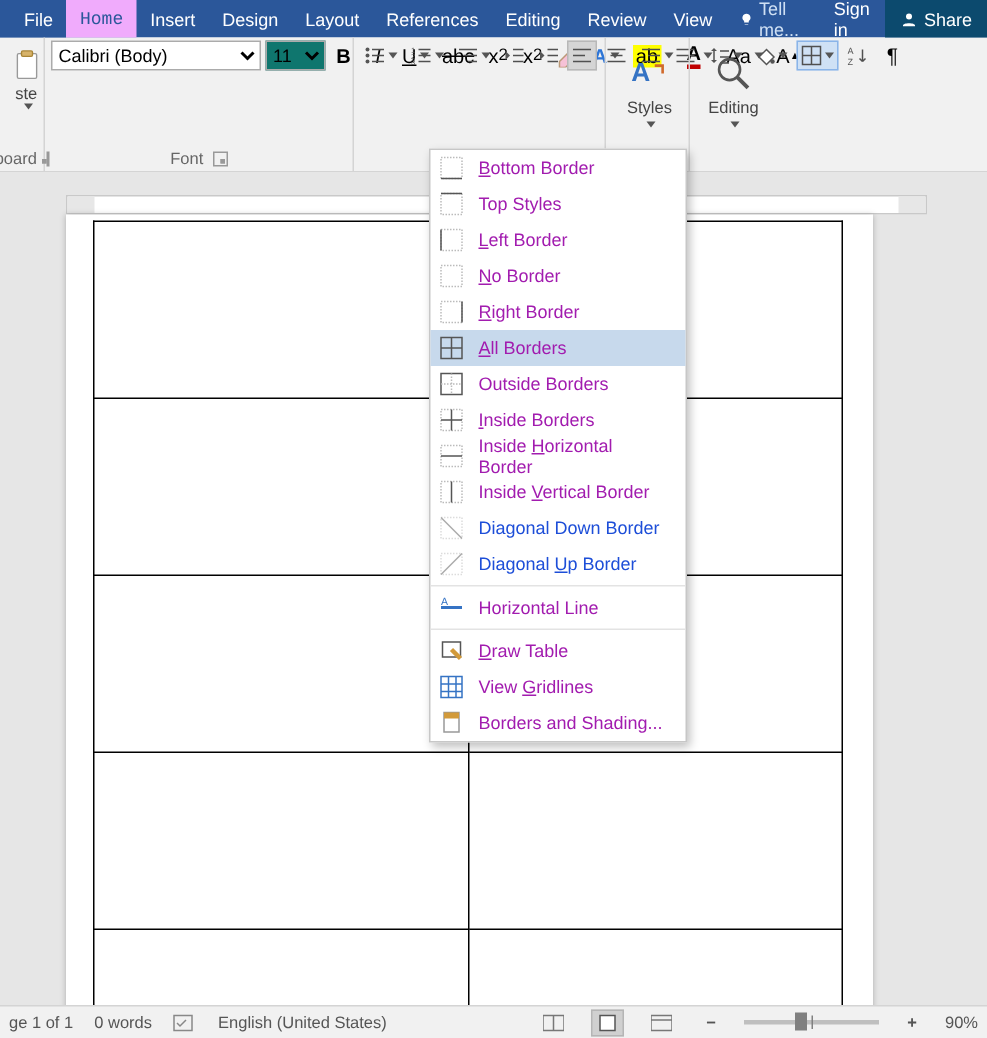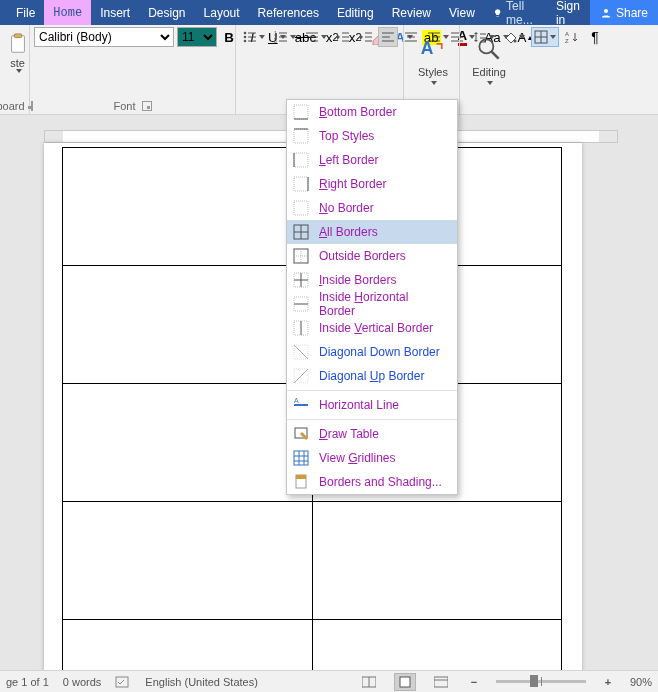--- a/index.html
+++ b/index.html
@@ -6,21 +6,21 @@
   body { font-family: "Segoe UI", Tahoma, sans-serif; font-size: 12px; color: #333; background: #fff; width: 658px; height: 692px; overflow: hidden; position: relative; }
 
   
   .tabbar { background: #2b579a; display: flex; align-items: stretch; height: 25px; color: #fff; }
   .tabbar .tab { padding: 0 9px; display: flex; align-items: center; cursor: pointer; font-size: 12px; }
   .tabbar .tab.active { background: #f0abfc; color: #2b579a; font-family: Liberation Mono, monospace; }
   .tabbar .tab.file { background: #2b579a; color: #fff; padding-left:16px;}
   .tabbar .spacer { flex: 1; }
   .tabbar .tell { display:flex;align-items:center;gap:4px;color:#cfe0f4;}
   .tabbar .tell svg{width:14px;height:14px;}
-  .tabbar .share { background:#3b82f6;padding:0 10px;display:flex;align-items:center;gap:4px;}
+  .tabbar .share { background:#0c4a6e;padding:0 10px;display:flex;align-items:center;gap:4px;}
   .tabbar .share svg{width:12px;height:12px;fill:#fff;}
 
   
   .ribbon { background:#f1f1f1;border-bottom:1px solid #d4d4d4;height:90px;display:flex;align-items:stretch;}
   .group { border-right:1px solid #d4d4d4;display:flex;flex-direction:column;justify-content:space-between;padding:2px 4px 0 4px;}
   .group-label { text-align:center;font-size:11px;color:#666;padding:1px 0 2px 0;display:flex;justify-content:center;align-items:center;gap:6px;}
   .group-label .dlg { width:10px;height:10px;border:1px solid #999;position:relative;}
   .group-label .dlg:after{content:"";position:absolute;right:1px;bottom:1px;border-right:3px solid #999;border-bottom:3px solid #999;width:0;height:0;}
   .rows{display:flex;flex-direction:row;gap:2px;}
   .row{display:flex;align-items:center;gap:3px;}
@@ -363,32 +363,32 @@
           <rect x="1" y="1" width="14" height="14" fill="none" stroke="#bbb" stroke-width="1" stroke-dasharray="1 1"></rect>
           <line x1="1" y1="1" x2="1" y2="15" stroke="#555" stroke-width="1"></line>
         </svg>
       </span>
        <span class="mi-label"><u>L</u>eft Border</span>
      </div>
     <div class="mi">
        <span>
         <svg class="mi-icon">
           <rect x="1" y="1" width="14" height="14" fill="none" stroke="#bbb" stroke-width="1" stroke-dasharray="1 1"></rect>
+        </svg>
+      </span>
+       <span class="mi-label"><u>N</u>o Border</span>
+     </div>
+    <div class="mi">
+       <span>
+        <svg class="mi-icon">
+          <rect x="1" y="1" width="14" height="14" fill="none" stroke="#bbb" stroke-width="1" stroke-dasharray="1 1"></rect>
           <line x1="15" y1="1" x2="15" y2="15" stroke="#555" stroke-width="1"></line>
         </svg>
       </span>
        <span class="mi-label"><u>R</u>ight Border</span>
-     </div>
-    <div class="mi">
-       <span>
-        <svg class="mi-icon">
-          <rect x="1" y="1" width="14" height="14" fill="none" stroke="#bbb" stroke-width="1" stroke-dasharray="1 1"></rect>
-        </svg>
-      </span>
-       <span class="mi-label"><u>N</u>o Border</span>
      </div>
     <div class="mi hover">
        <span>
         <svg class="mi-icon">
           <rect x="1" y="1" width="14" height="14" fill="none" stroke="#555" stroke-width="1"></rect>
           <line x1="1" y1="8" x2="15" y2="8" stroke="#555" stroke-width="1"></line>
           <line x1="8" y1="1" x2="8" y2="15" stroke="#555" stroke-width="1"></line>
         </svg>
       </span>
        <span class="mi-label"><u>A</u>ll Borders</span>

